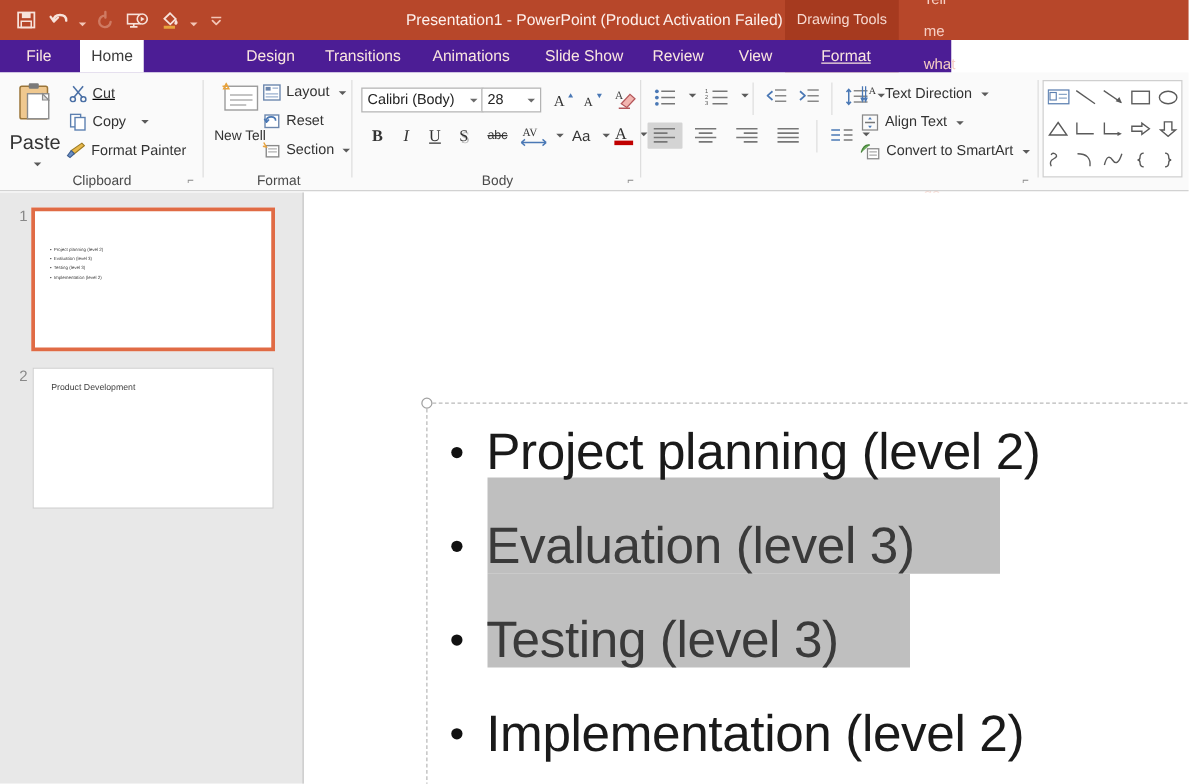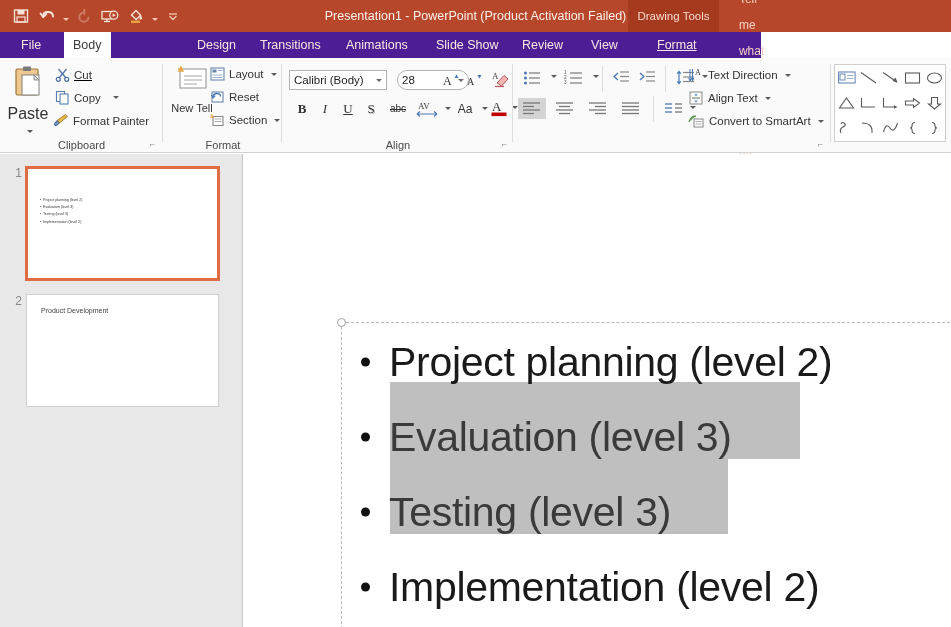--- a/index.html
+++ b/index.html
@@ -238,21 +238,21 @@
           <path d="M4 7.5 L7 10.5 L10 7.5" fill="none" stroke="#f3c5b6" stroke-width="1.4" stroke-linecap="round" stroke-linejoin="round"></path>
         </svg>
       </div>
     </div>
 
     <div class="win-title">Presentation1 - PowerPoint (Product Activation Failed)</div>
   </div>
 
   <div class="tabrow">
     <div class="tab" style="left:12px;">File</div>
-    <div class="tab active" style="left:64px;">Body</div>
+    <div class="tab active" style="left:64px;">Home</div>
     <div class="tab" style="left:131px;margin-top:34px;">Insert</div>
     <div class="tab" style="left:188px;">Design</div>
     <div class="tab" style="left:251px;">Transitions</div>
     <div class="tab" style="left:337px;">Animations</div>
     <div class="tab" style="left:427px;">Slide Show</div>
     <div class="tab" style="left:513px;">Review</div>
     <div class="tab" style="left:582px;">View</div>
     <div class="tab" style="left:648px;text-decoration:underline;">Format</div>
 
     <div class="tellme">
@@ -358,21 +358,21 @@
       <div class="grp-sep" style="left:118px;"></div>
     </div>
 
     <div class="grp" style="left:283px; width:230px;">
       <div class="combo" style="left:6px; top:12px; width:98px;">
         <span class="combo-val">Calibri (Body)</span>
         <span class="combo-arrow">
             <i></i>
           </span>
       </div>
-      <div class="combo" style="left:114px; top:12px; width:72px;border-radius:10px;">
+      <div class="combo" style="left:102px; top:12px; width:48px;">
         <span class="combo-val">28</span>
         <span class="combo-arrow">
             <i></i>
           </span>
       </div>
 
       <div class="sqbtn" style="left:157px; top:11px;">
         <svg width="18" height="16" viewBox="0 0 18 16">
           <text x="1" y="13" font-size="12" font-family="Liberation Serif, serif" fill="#333">A</text>
           <path d="M12.5 6 L14.5 2.5 L16.5 6" fill="#4a78b5"></path>
@@ -420,21 +420,21 @@
       <span class="dd-caret" style="position:absolute; left:196px; top:49px;"></span>
 
       <div class="sqbtn" style="left:205px; top:39px;">
         <svg width="18" height="19" viewBox="0 0 18 19">
           <text x="2" y="13" font-size="13" font-family="Liberation Serif, serif" fill="#333">A</text>
           <rect x="1.5" y="14.5" width="15" height="3.6" fill="#c00000"></rect>
         </svg>
       </div>
       <span class="dd-caret" style="position:absolute; left:226px; top:48px;"></span>
 
-      <div class="grp-label">Align</div>
+      <div class="grp-label">Body</div>
       <div class="dlg" style="left:216px;">⌐</div>
       <div class="grp-sep" style="left:229px;"></div>
     </div>
 
     <div class="grp" style="left:513px; width:318px;">
       <div class="sqbtn wide" style="left:5px; top:9px; width:28px;">
         <svg width="19" height="16" viewBox="0 0 19 16">
           <circle cx="2.5" cy="3" r="1.5" fill="#4a78b5"></circle>
             <line x1="6" y1="3" x2="17" y2="3" stroke="#777" stroke-width="1.2"></line>
           <circle cx="2.5" cy="8" r="1.5" fill="#4a78b5"></circle>

